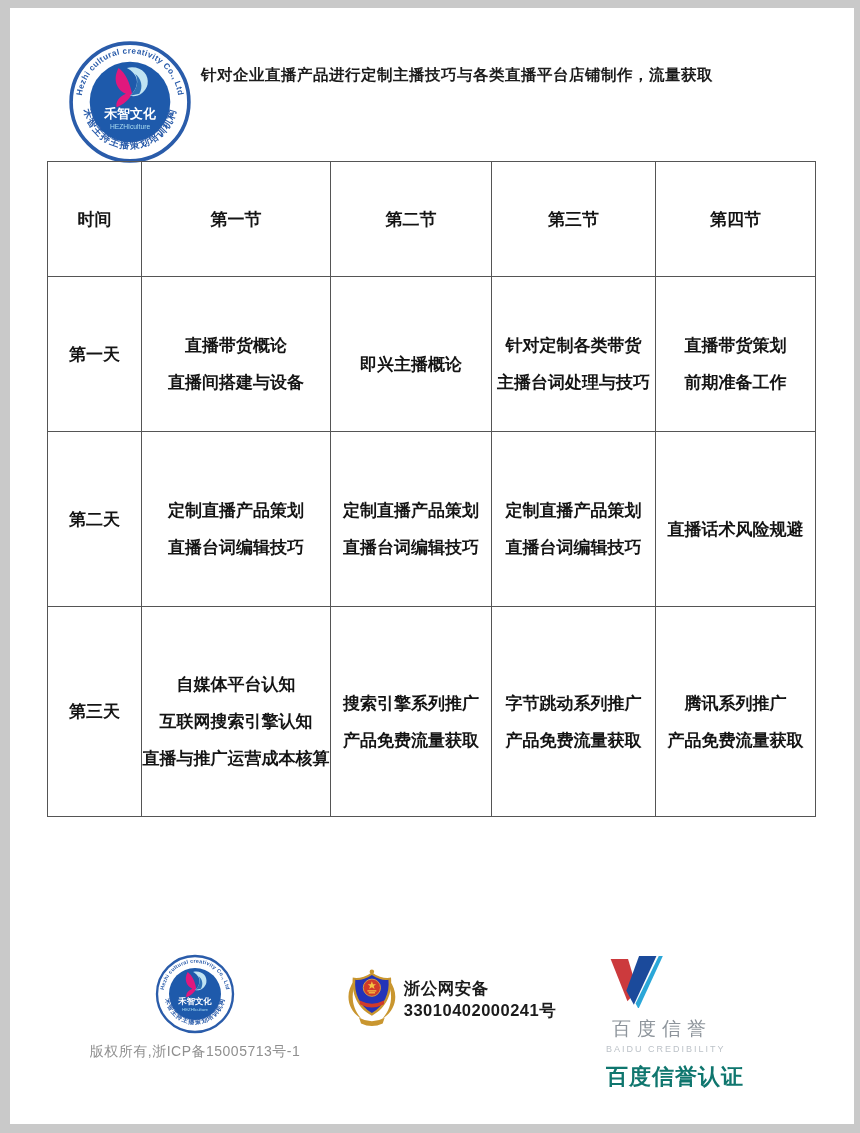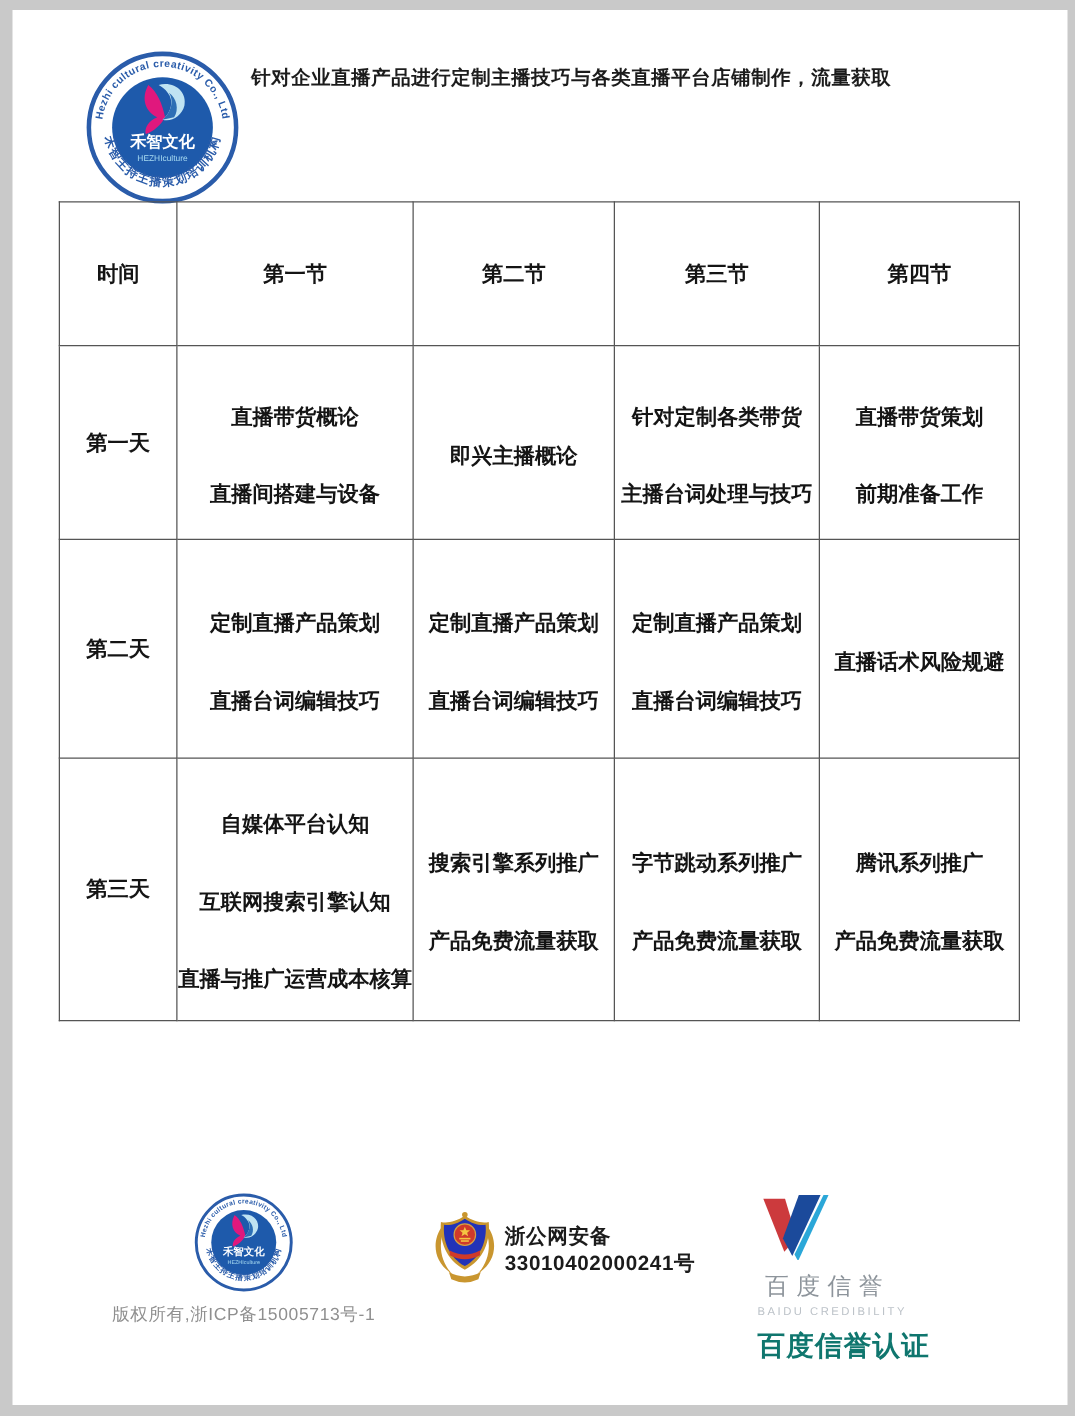--- a/index.html
+++ b/index.html
@@ -5,28 +5,28 @@
   * { margin:0; padding:0; box-sizing:border-box; }
   body { width:860px; height:1133px; font-family:"Liberation Sans", sans-serif; }
   .frame { position:relative; width:860px; height:1133px; background:#c9c9c9; }
   .page { position:absolute; left:10px; top:8px; right:6px; bottom:9px; background:#ffffff; overflow:hidden; }
 
   
   .header { position:absolute; left:0; top:0; right:0; height:160px; }
   .hz-logo { position:absolute; left:58px; top:32px; width:124px; height:124px; }
   .title-block { position:absolute; left:0; right:0; top:44px; text-align:center; padding-left:50px; }
   .page-title { font-size:36px; font-weight:900; color:#141414; letter-spacing:2px; }
-  .page-subtitle { font-size:15.5px; font-weight:700; color:#1c1c1c; letter-spacing:0.5px; }
+  .page-subtitle { margin-top:13px; font-size:15.5px; font-weight:700; color:#1c1c1c; letter-spacing:0.5px; }
 
   
   table.course { position:absolute; left:37px; top:153px; width:768px; border-collapse:collapse; table-layout:fixed; }
   table.course td { border:1px solid #555; text-align:center; vertical-align:middle; color:#141414; font-weight:700; font-size:17px; }
   col.c0{width:94px;} col.c1{width:189px;} col.c2{width:161px;} col.c3{width:164px;} col.c4{width:160px;}
   tr.r-head{height:115px;} tr.r1{height:155px;} tr.r2{height:175px;} tr.r3{height:210px;} tr.r4{height:106px;}
-  .lines { display:flex; flex-direction:column; justify-content:center; align-items:center; gap:39px;margin-top:20px; }
+  .lines { display:flex; flex-direction:column; justify-content:center; align-items:center; gap:14px;margin-top:20px; }
   td.merged { text-align:left; padding-left:13px; }
 
   
   .footer-left   { position:absolute; left:78px;  top:946px; width:214px; display:flex; flex-direction:column; align-items:center; }
   .footer-center { position:absolute; left:330px; top:948px; width:262px; display:flex; flex-direction:row; align-items:center; }
   .footer-right  { position:absolute; left:596px; top:946px; width:204px; display:flex; flex-direction:column; align-items:flex-start; }
   .hz-logo-small { width:80px; height:80px; }
   .copyright { margin-top:9px; font-size:14px; color:#8f8f8f; letter-spacing:0.5px; }
   .police-badge { width:78px; height:80px; }
   .police-record { margin-top:8px; font-size:16.5px; font-weight:800; color:#1b1b1b; letter-spacing:0.5px; }

